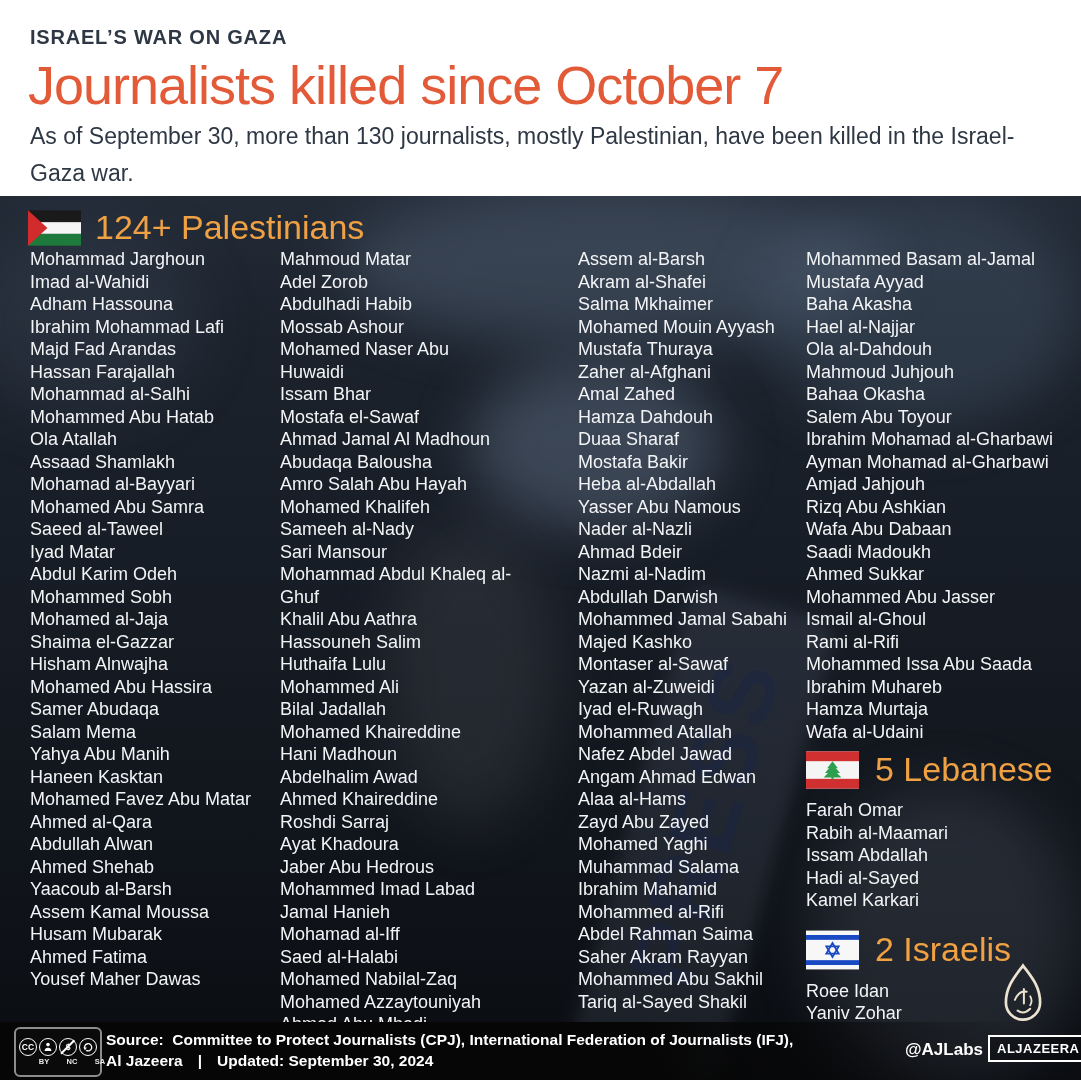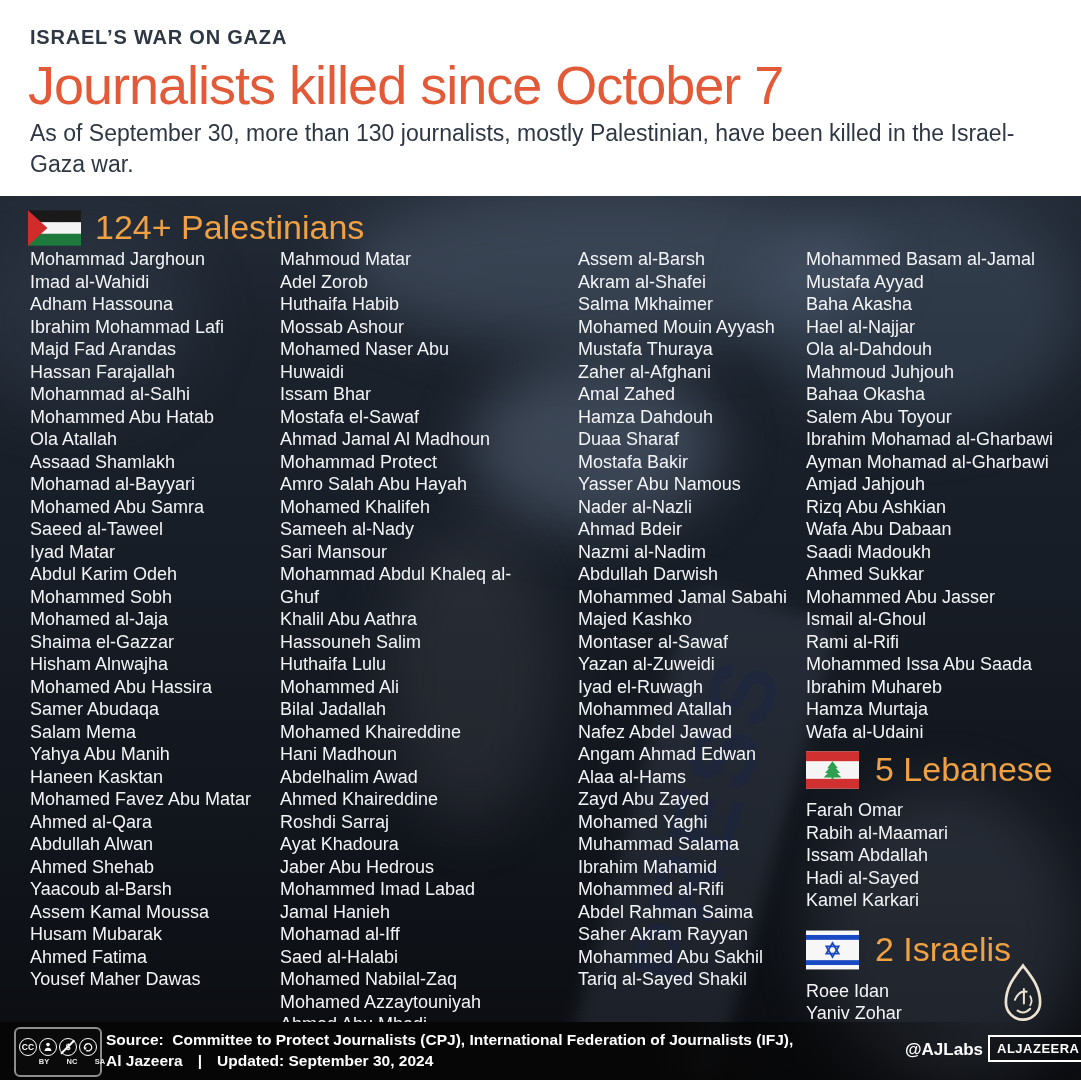--- a/index.html
+++ b/index.html
@@ -6,21 +6,21 @@
   .page{position:relative;width:1081px;height:1080px;overflow:hidden;
         font-family:"Liberation Sans","DejaVu Sans",sans-serif;background:#c2410c;}
 
   
   .header{position:absolute;left:0;top:0;width:1081px;height:196px;background:#ffffff;z-index:5;}
   .kicker{position:absolute;left:30px;top:26px;font-size:20px;font-weight:700;
           letter-spacing:0.8px;color:#2e3744;}
   .headline{position:absolute;left:28px;top:54px;font-size:54px;font-weight:400;
             color:#e25a38;margin:0;letter-spacing:-1px;white-space:nowrap;}
   .subtitle{position:absolute;left:30px;top:118px;width:1014px;font-size:23px;
-            line-height:31px;color:#2e3744;margin:0;}
+            line-height:37px;color:#2e3744;margin:0;}
 
   
   .photo{position:absolute;left:0;top:196px;width:1081px;height:884px;
          background:linear-gradient(180deg,#232b37 0%,#1b222c 16%,#171d26 42%,#11151c 72%,#0a0c10 100%);
          z-index:1;}
   .blob{position:absolute;border-radius:50%;filter:blur(28px);z-index:1;}
   .b1{left:340px;top:-10px;width:540px;height:160px;background:rgba(105,125,150,0.33);}
   .b2{left:760px;top:0px;width:320px;height:230px;background:rgba(88,108,134,0.30);}
   .b3{left:470px;top:165px;width:250px;height:170px;background:rgba(130,150,175,0.33);}
   .b4{left:385px;top:330px;width:170px;height:300px;background:rgba(125,125,128,0.16);}
@@ -138,27 +138,27 @@
         <div class="name">Ahmed Shehab</div>
         <div class="name">Yaacoub al-Barsh</div>
         <div class="name">Assem Kamal Moussa</div>
         <div class="name">Husam Mubarak</div>
         <div class="name">Ahmed Fatima</div>
         <div class="name">Yousef Maher Dawas</div>
       </div>
     <div class="col col2">
         <div class="name">Mahmoud Matar</div>
         <div class="name">Adel Zorob</div>
-        <div class="name">Huthaifa Habib</div>
+        <div class="name">Abdulhadi Habib</div>
         <div class="name">Mossab Ashour</div>
         <div class="name">Mohamed Naser Abu Huwaidi</div>
         <div class="name">Issam Bhar</div>
         <div class="name">Mostafa el-Sawaf</div>
         <div class="name">Ahmad Jamal Al Madhoun</div>
-        <div class="name">Mohammad Protect</div>
+        <div class="name">Abudaqa Balousha</div>
         <div class="name">Amro Salah Abu Hayah</div>
         <div class="name">Mohamed Khalifeh</div>
         <div class="name">Sameeh al-Nady</div>
         <div class="name">Sari Mansour</div>
         <div class="name">Mohammad Abdul Khaleq al-Ghuf</div>
         <div class="name">Khalil Abu Aathra</div>
         <div class="name">Hassouneh Salim</div>
         <div class="name">Huthaifa Lulu</div>
         <div class="name">Mohammed Ali</div>
         <div class="name">Bilal Jadallah</div>
@@ -181,20 +181,21 @@
         <div class="name">Assem al-Barsh</div>
         <div class="name">Akram al-Shafei</div>
         <div class="name">Salma Mkhaimer</div>
         <div class="name">Mohamed Mouin Ayyash</div>
         <div class="name">Mustafa Thuraya</div>
         <div class="name">Zaher al-Afghani</div>
         <div class="name">Amal Zahed</div>
         <div class="name">Hamza Dahdouh</div>
         <div class="name">Duaa Sharaf</div>
         <div class="name">Mostafa Bakir</div>
+        <div class="name">Heba al-Abdallah</div>
         <div class="name">Yasser Abu Namous</div>
         <div class="name">Nader al-Nazli</div>
         <div class="name">Ahmad Bdeir</div>
         <div class="name">Nazmi al-Nadim</div>
         <div class="name">Abdullah Darwish</div>
         <div class="name">Mohammed Jamal Sabahi</div>
         <div class="name">Majed Kashko</div>
         <div class="name">Montaser al-Sawaf</div>
         <div class="name">Yazan al-Zuweidi</div>
         <div class="name">Iyad el-Ruwagh</div>

